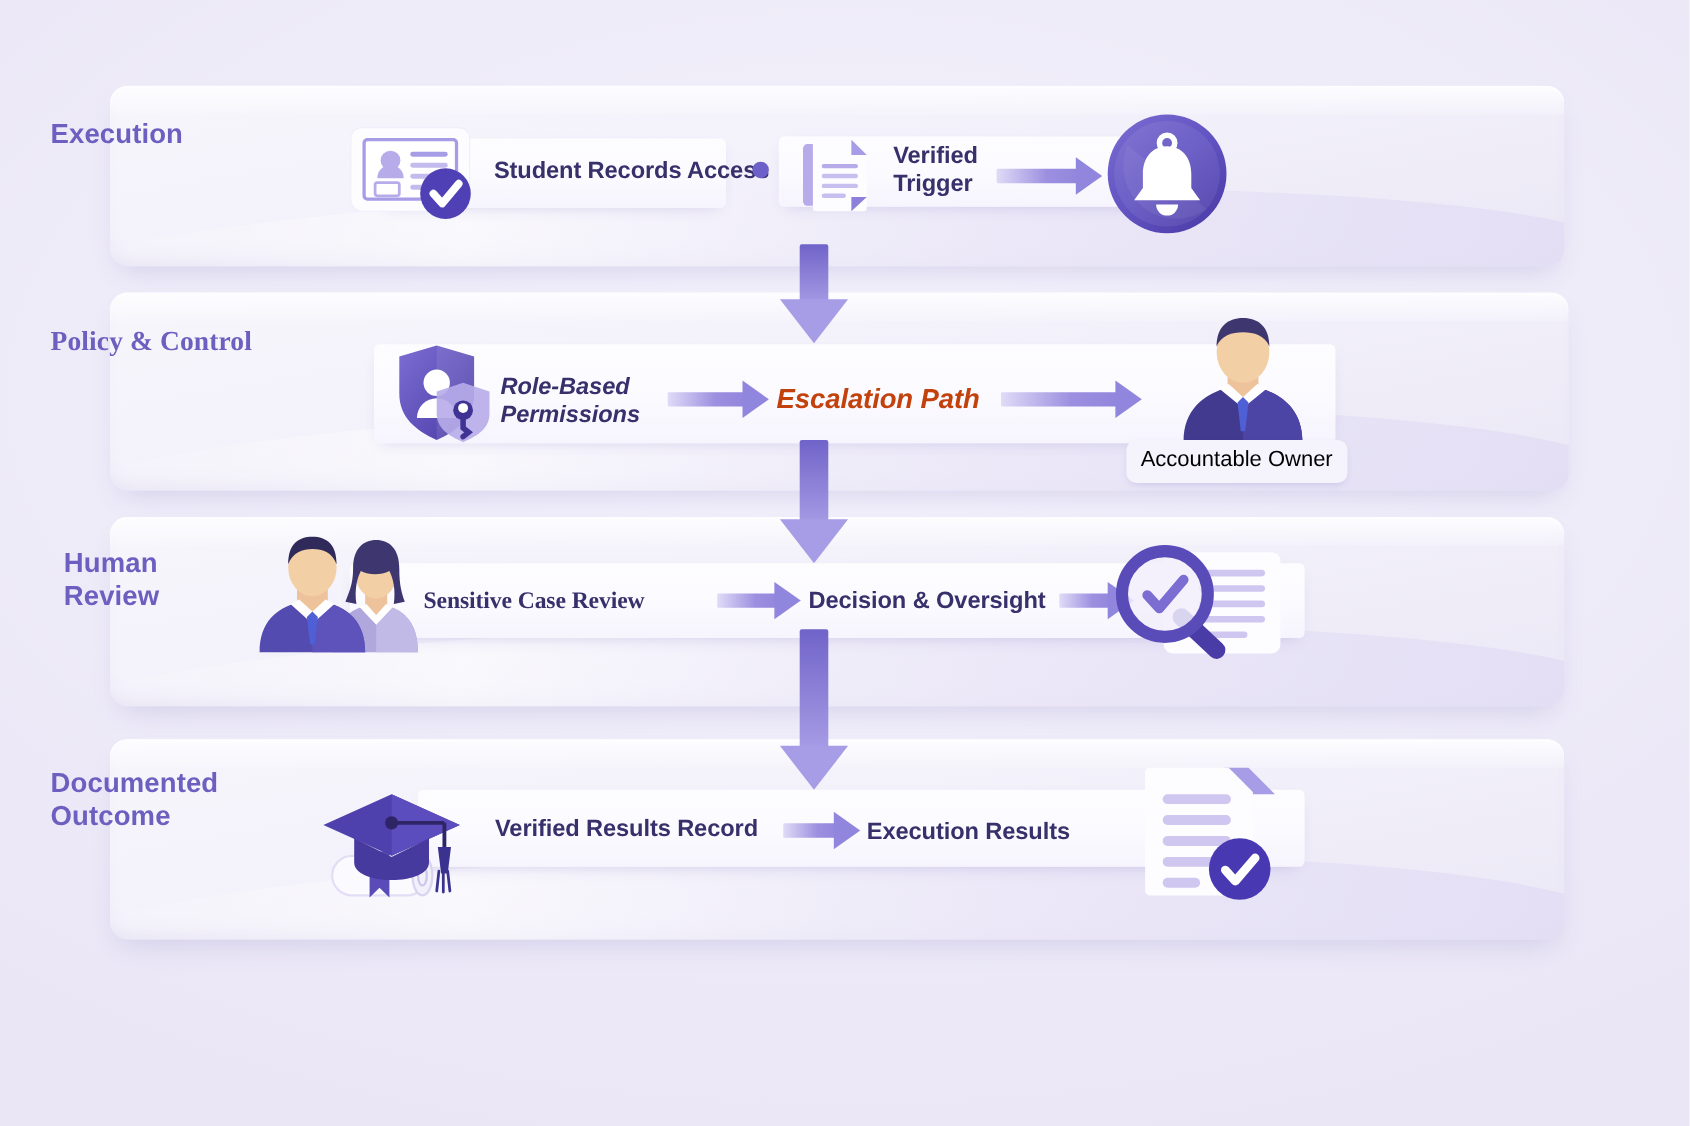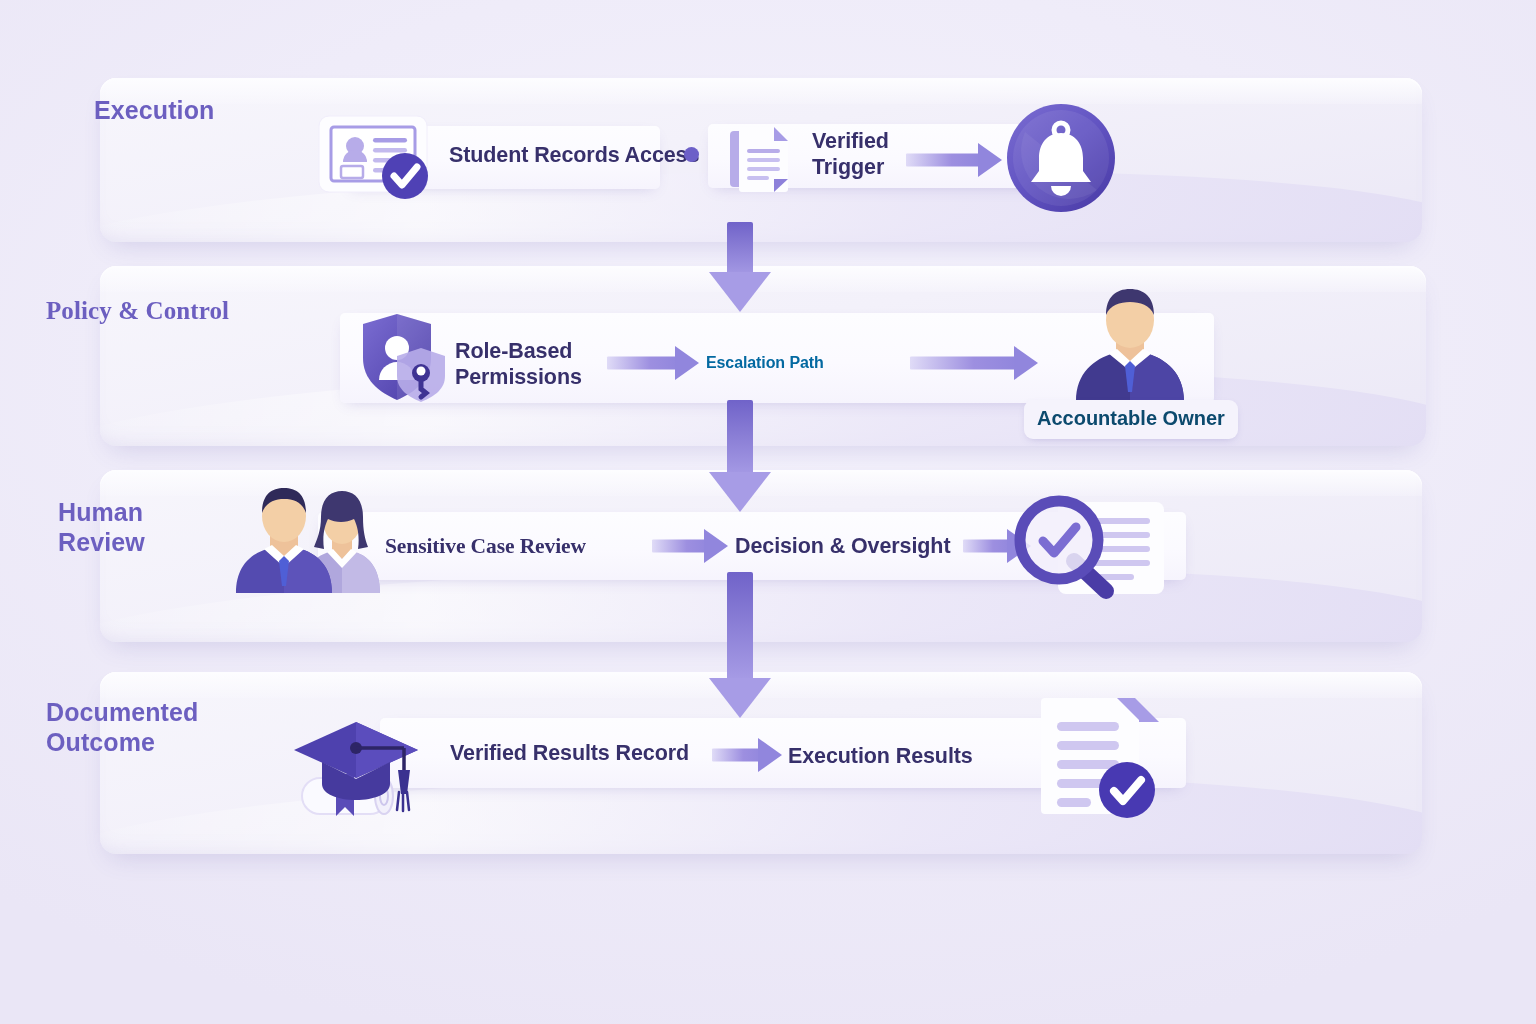--- a/index.html
+++ b/index.html
@@ -70,22 +70,23 @@
     position: absolute;
     color: #37306b;
     font-weight: bold;
     font-size: 21.5px;
     line-height: 26px;
     letter-spacing: -0.1px;
     white-space: pre-line;
     z-index: 8;
   }
   .node-label.italic {
-    color: #0369a1;
-    font-size: 16px;
+    font-style: italic;
+    color: #c2410c;
+    font-size: 25px;
   }
 
   
   .harrow { position: absolute; z-index: 8; }
   .harrow .shaft {
     position: absolute; left: 0; top: 50%;
     transform: translateY(-50%);
     height: 13px;
     background: linear-gradient(90deg, rgba(173,162,232,0.35) 0%, #9d8fe0 60%, #9186dd 100%);
     border-radius: 1px;
@@ -123,38 +124,38 @@
     background: #6d60c8;
     border-radius: 50%;
     z-index: 9;
   }
 
   
   .pill {
     position: absolute;
     background: #f5f3fc;
     border-radius: 9px;
-    color: #0c4a6e;
+    color: #000000;
     font-size: 20px;
-    font-weight: bold;
+    font-weight: normal;
     padding: 7px 13px 9px 13px;
     box-shadow: 0 3px 9px -4px rgba(90,78,170,0.35);
     z-index: 11;
     white-space: nowrap;
   }
 
   .icon { position: absolute; z-index: 10; }
   .icon svg { display: block; overflow: visible; }
 </style>
 </head>
 <body>
 
 <div class="row" style="left:100px; top:78px; width:1322px; height:164px;"></div>
 
-<div class="row-label" style="top:95px;margin-left:48px;">Execution</div>
+<div class="row-label" style="top:107px;">Execution</div>
 
 <div class="strip" style="left:345px; top:126px; width:315px; height:63px;"></div>
 
 <div class="icon" style="left:317px; top:114px;">
   <svg width="116" height="86" viewBox="0 0 116 86">
     <rect x="2" y="2" width="108" height="76" rx="10" fill="#fdfdff"></rect>
     <rect x="2" y="2" width="108" height="76" rx="10" fill="none" stroke="#f1eefb" stroke-width="1"></rect>
     <rect x="14" y="13" width="84" height="54" rx="3" fill="#ffffff" stroke="#a79ce6" stroke-width="3"></rect>
     <circle cx="38" cy="32" r="9" fill="#b7ace9"></circle>
     <path d="M26 48 a12 12 0 0 1 24 0 z" fill="#b7ace9"></path>
@@ -236,21 +237,21 @@
     <path d="M42 4 L76 14 v34 c0 22 -16 34 -34 42 z" fill="#ffffff" opacity="0.09"></path>
     <circle cx="42" cy="38" r="12" fill="#ffffff"></circle>
     <path d="M24 70 a18 18 0 0 1 36 0 z" fill="#ffffff"></path>
     <path d="M66 38 L90 46 v20 c0 13 -10 20 -24 26 C52 86 42 79 42 66 V46 z" fill="#b7ace9" opacity="0.9"></path>
     <circle cx="66" cy="63" r="9" fill="#3f3393"></circle>
     <path d="M66 63 l0 16 l5 4 l-5 4" fill="none" stroke="#3f3393" stroke-width="5" stroke-linecap="round"></path>
     <circle cx="66" cy="61" r="4.5" fill="#ffffff"></circle>
   </svg>
 </div>
 
-<div class="node-label" style="left:455px; top:338px;">Role-Based
+<div class="node-label" style="left:455px; top:338px;font-style:italic;">Role-Based
 Permissions</div>
 
 <div class="harrow" style="left:607px; top:345px; width:92px; height:36px;">
   <div class="shaft" style="width:72px;"></div>
   <div class="head"></div>
 </div>
 
 <div class="node-label italic" style="left:706px; top:350px;">Escalation Path</div>
 
 <div class="harrow" style="left:910px; top:345px; width:128px; height:36px;">

